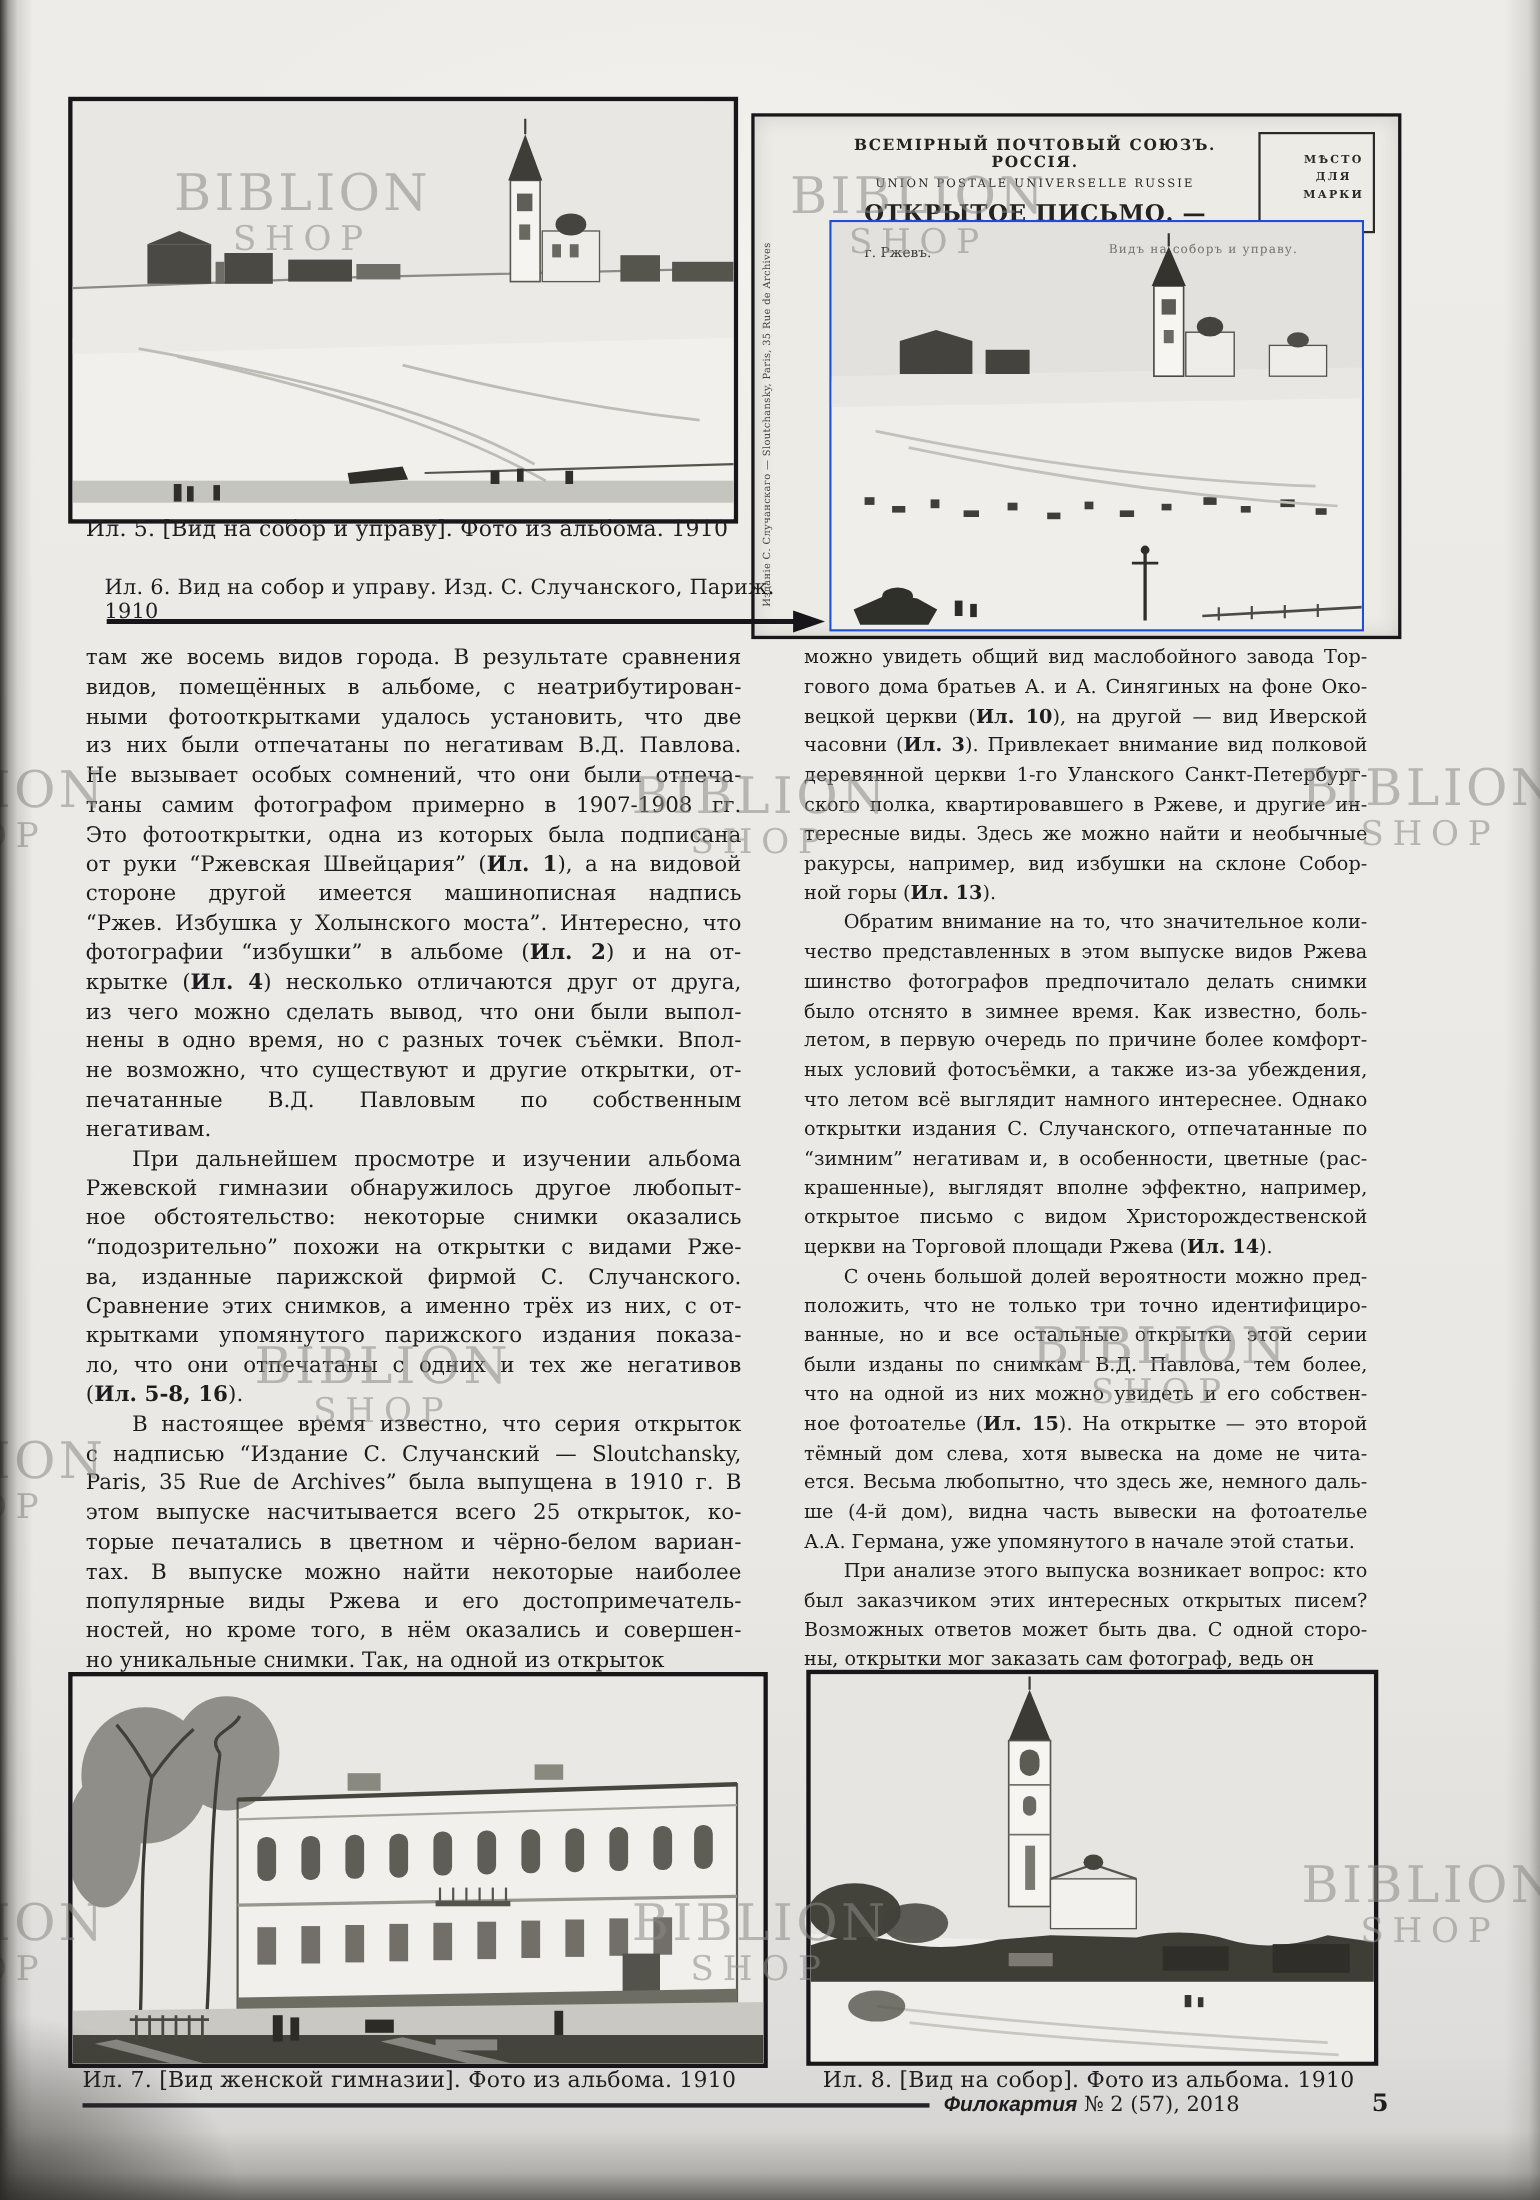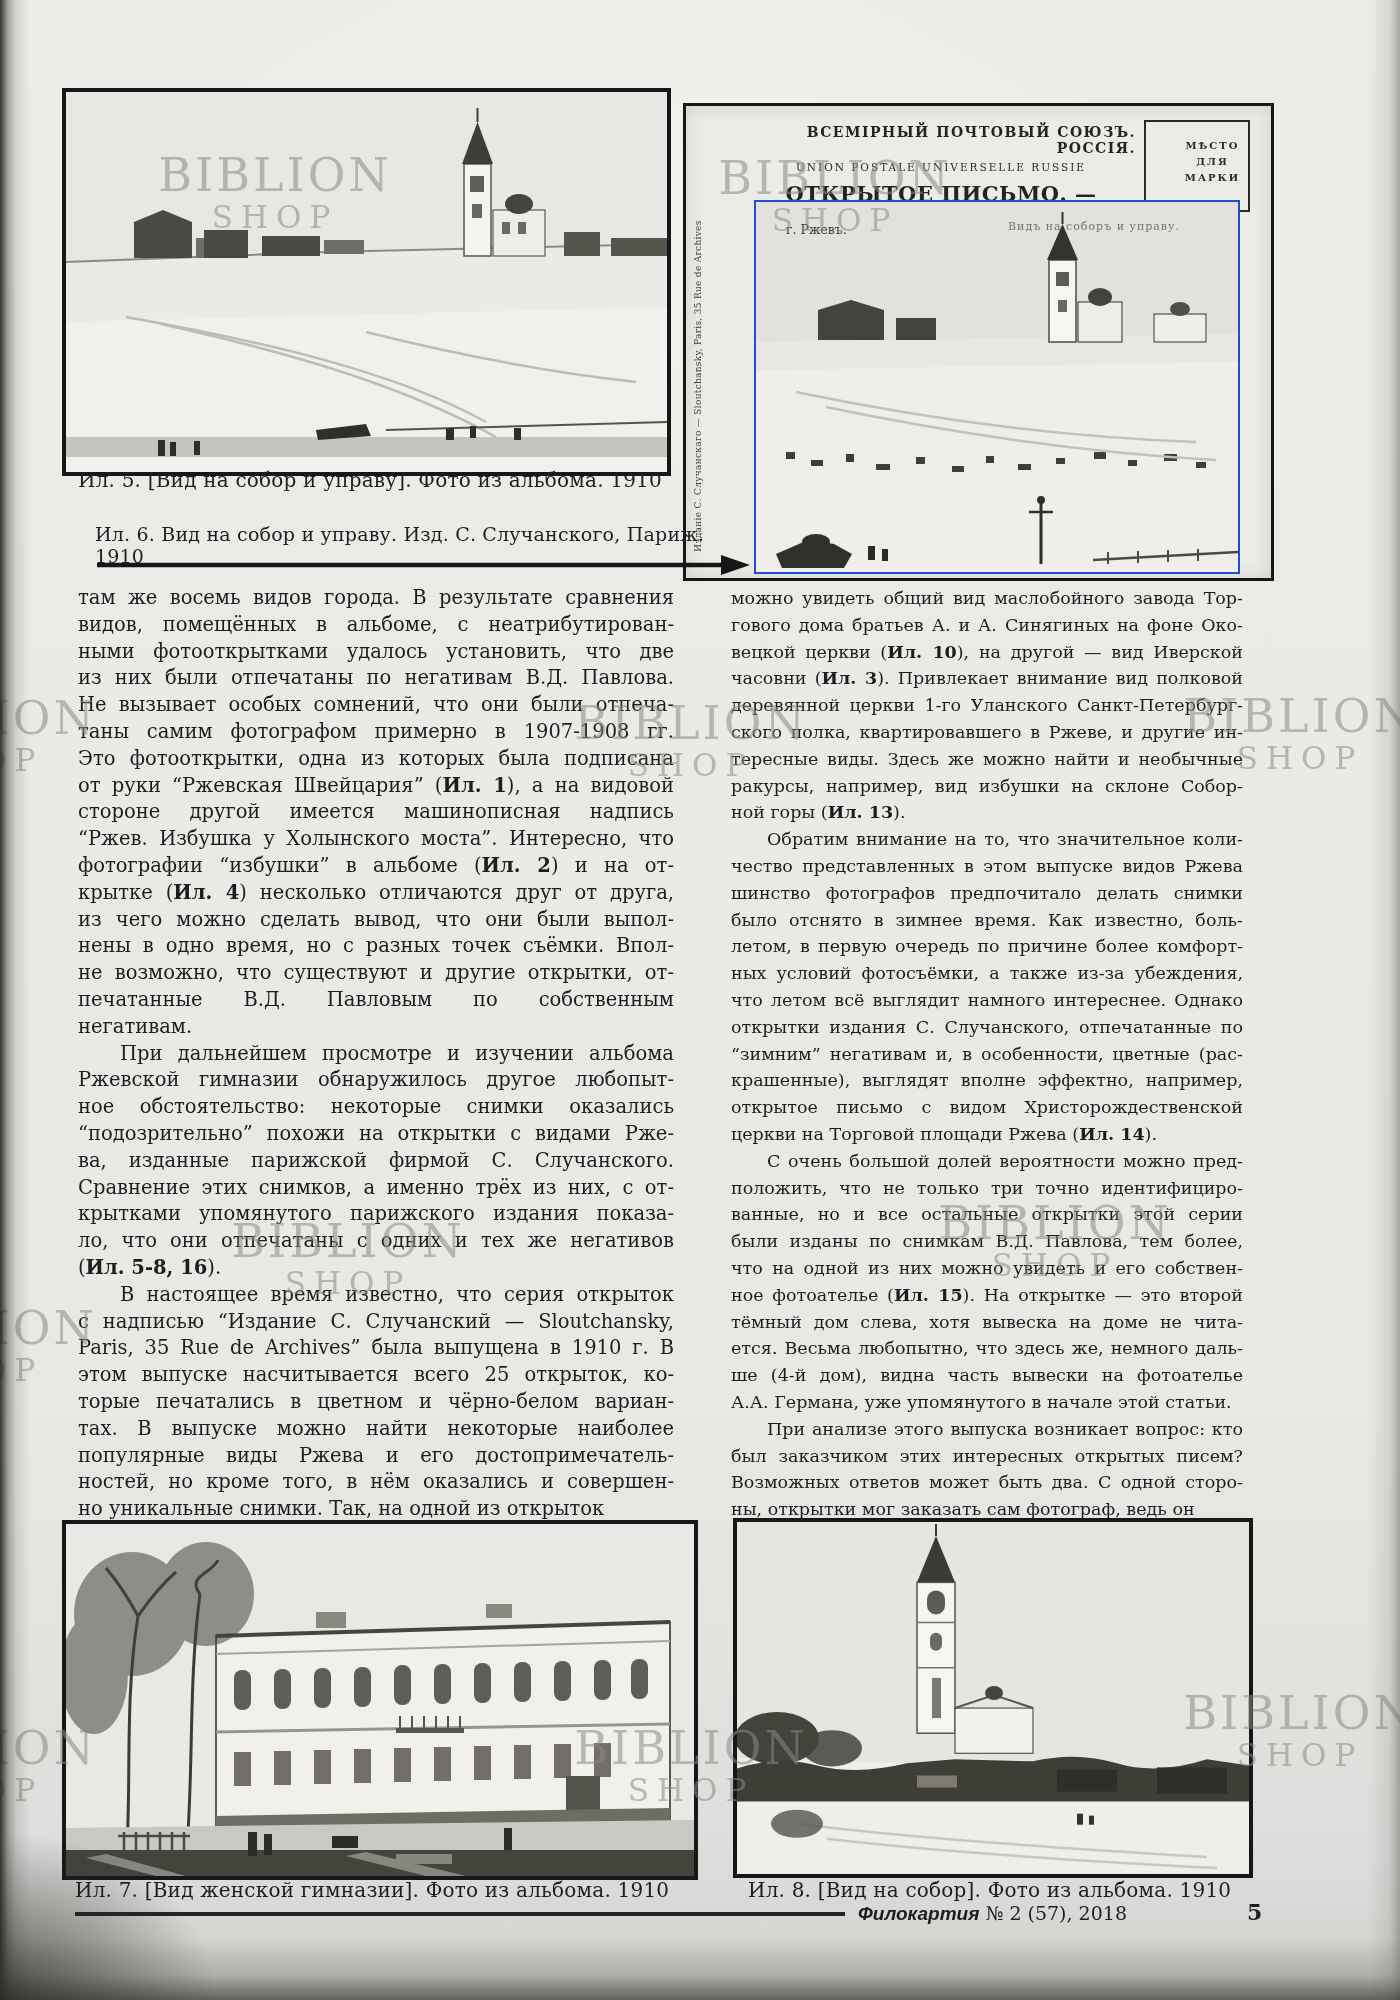--- a/index.html
+++ b/index.html
@@ -24,21 +24,21 @@
   .ln.last{text-align-last:left;}
   #left-col .ln{font-size:19.5px;}
   #right-col .ln{font-size:17.5px;}
   #left-col .ln.ind{padding-left:42px;}
   #right-col .ln.ind{padding-left:36px;}
   .ln b{font-weight:bold;}
   
   .postcard{position:absolute; left:683px; top:103px; width:585px; height:472px;
     border:3px solid #17171a; background:#edebe6; box-shadow: inset 0 0 18px rgba(80,78,72,.18);}
   .pc-header{position:absolute; left:60px; top:18px; width:390px; text-align:center; color:#232321;}
-  .pc-h1{font-size:14px; font-weight:bold; letter-spacing:1.5px;text-align:right;}
+  .pc-h1{font-size:14px; font-weight:bold; letter-spacing:1.5px;}
   .pc-h2{font-size:10.5px; letter-spacing:2px; margin-top:5px; color:#2a2a28;}
   .pc-h3{font-size:21px; font-weight:bold; letter-spacing:.5px; margin-top:8px;}
   .stamp-box{position:absolute; left:458px; top:14px; width:106px; height:92px;
     border:2px solid #2a2a28; box-sizing:border-box; text-align:center; padding-top:16px;}
   .stamp-box div{font-size:10px; font-weight:bold; letter-spacing:2px; line-height:16px; color:#2a2a28;padding-left:31px;}
   .pub-vert{position:absolute; left:-163px; top:272px; width:356px; height:16px;
     transform:rotate(-90deg); font-size:9px; letter-spacing:.3px; color:#43433f; white-space:nowrap; text-align:center;}
   .pc-photo{position:absolute; left:68px; top:94px; width:482px; height:370px;
     border:2px solid #1d4ed8; background:#e2e1dd; box-sizing:content-box;}
   .pc-photo svg{display:block;width:100%;height:100%;}

